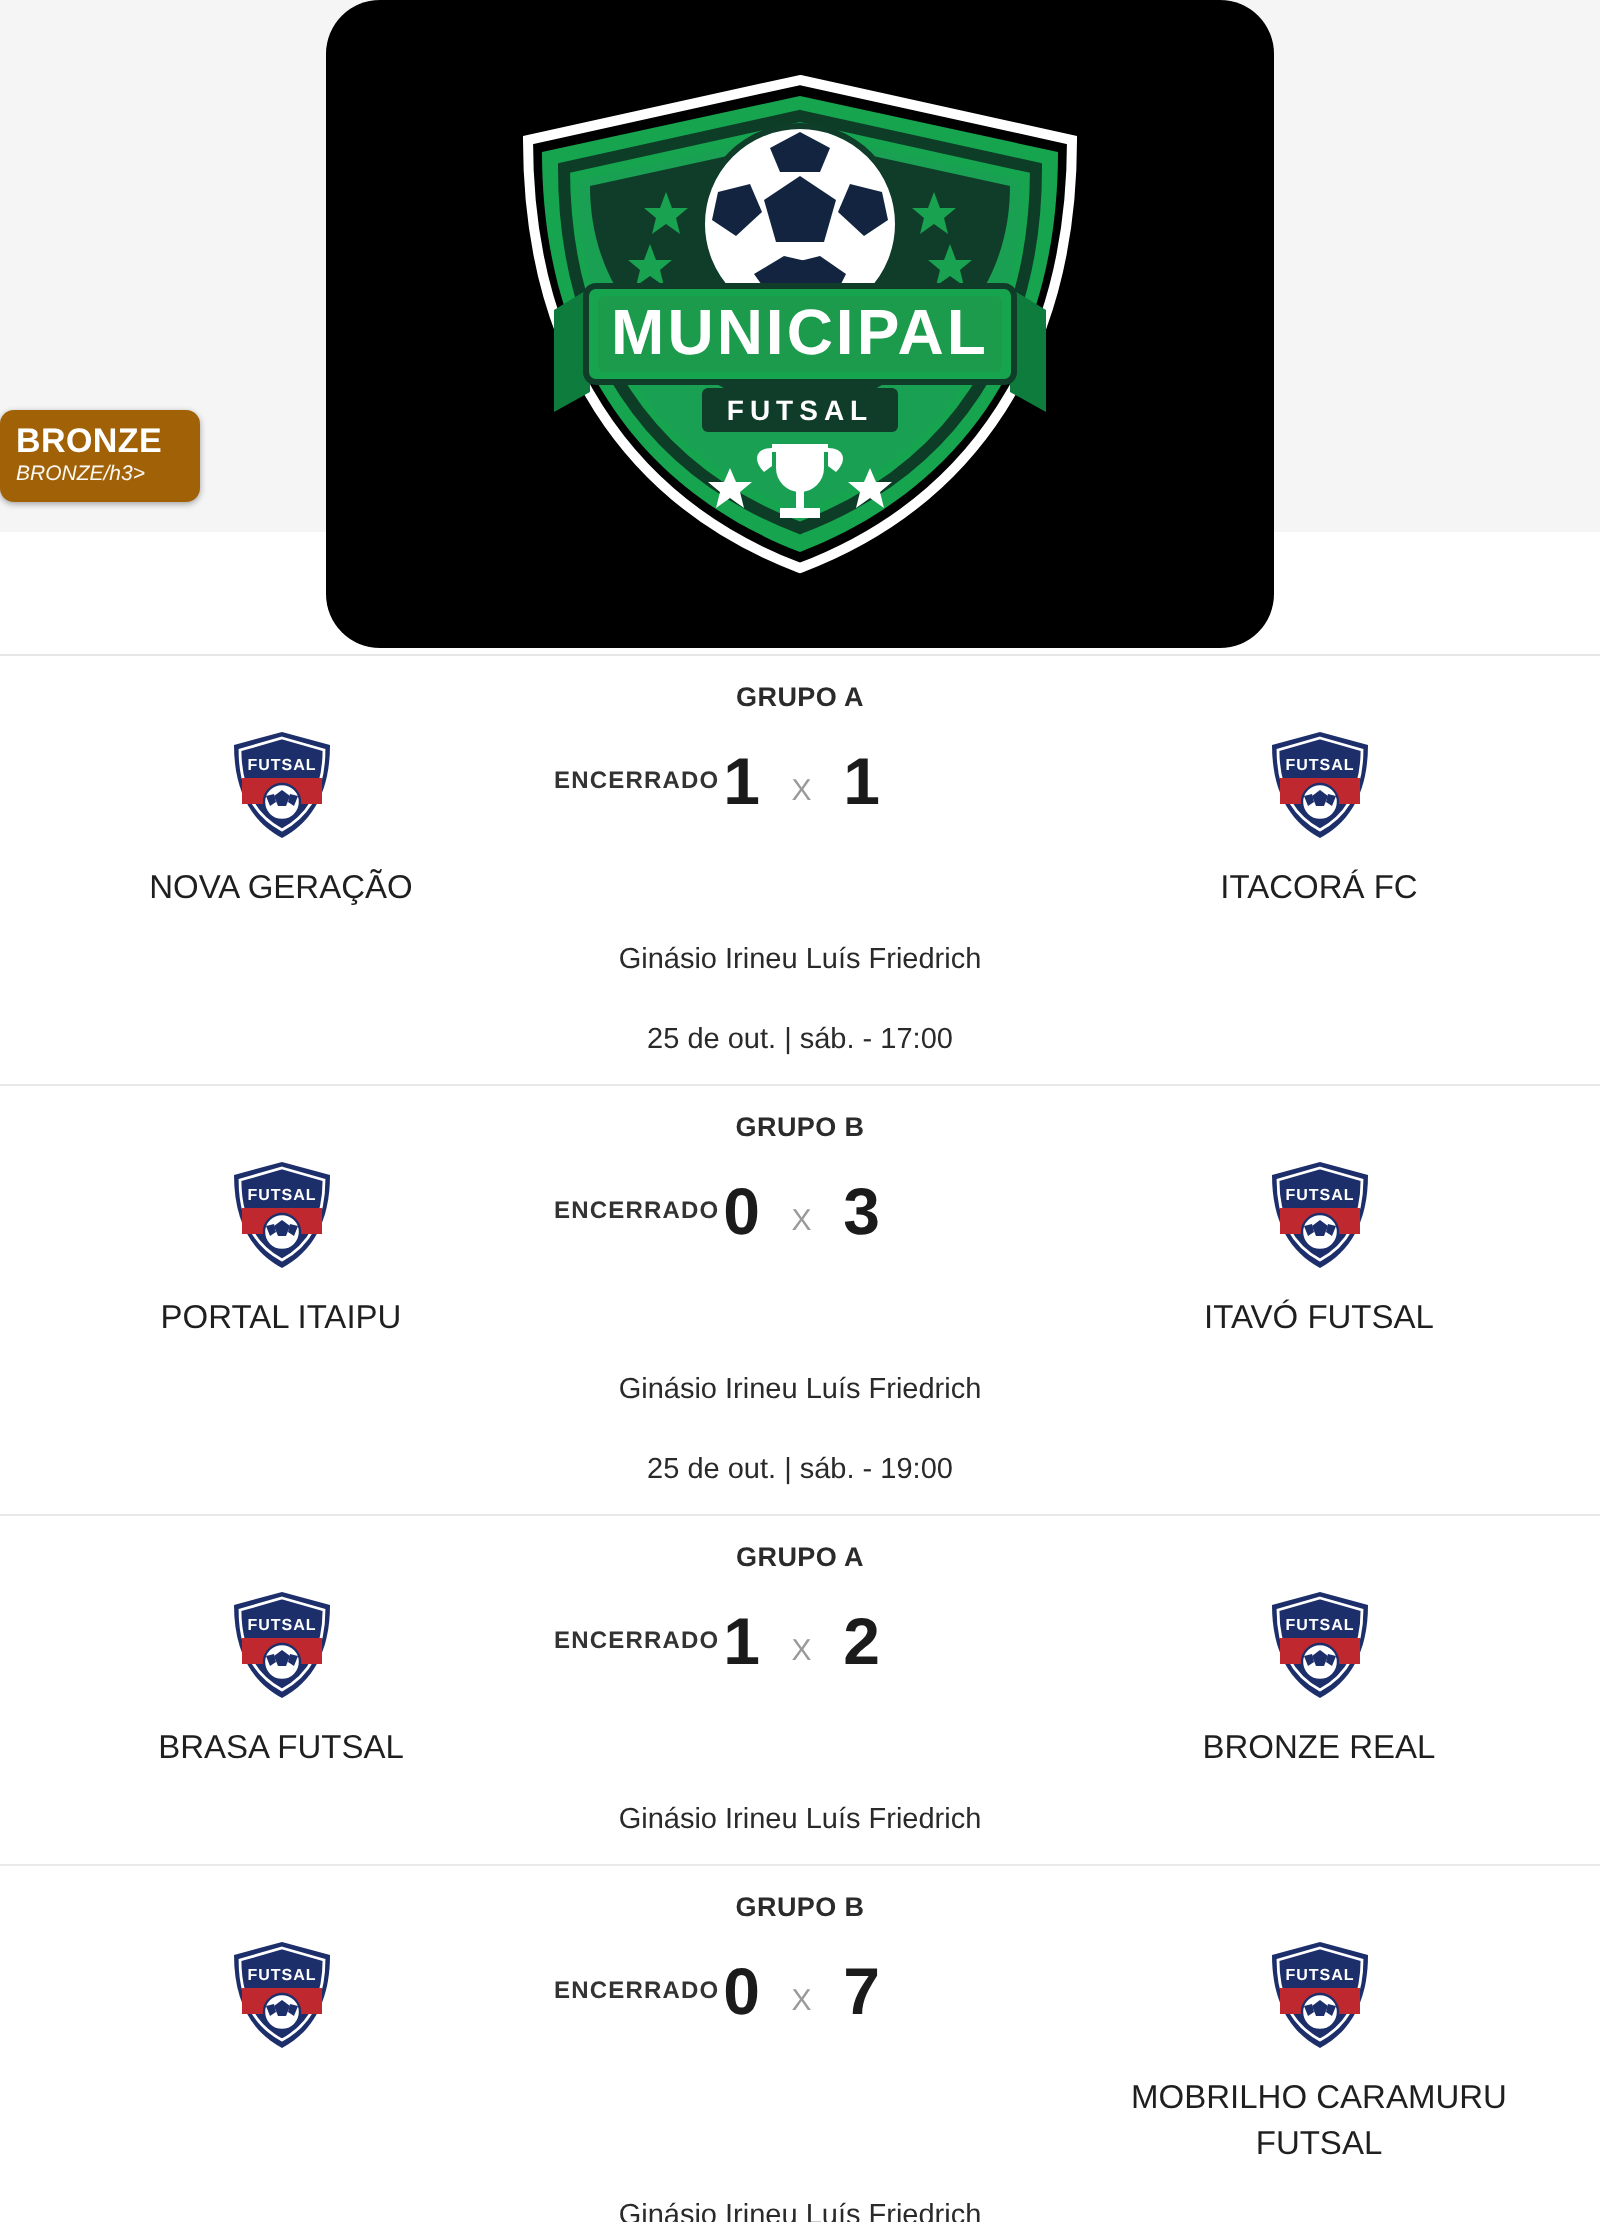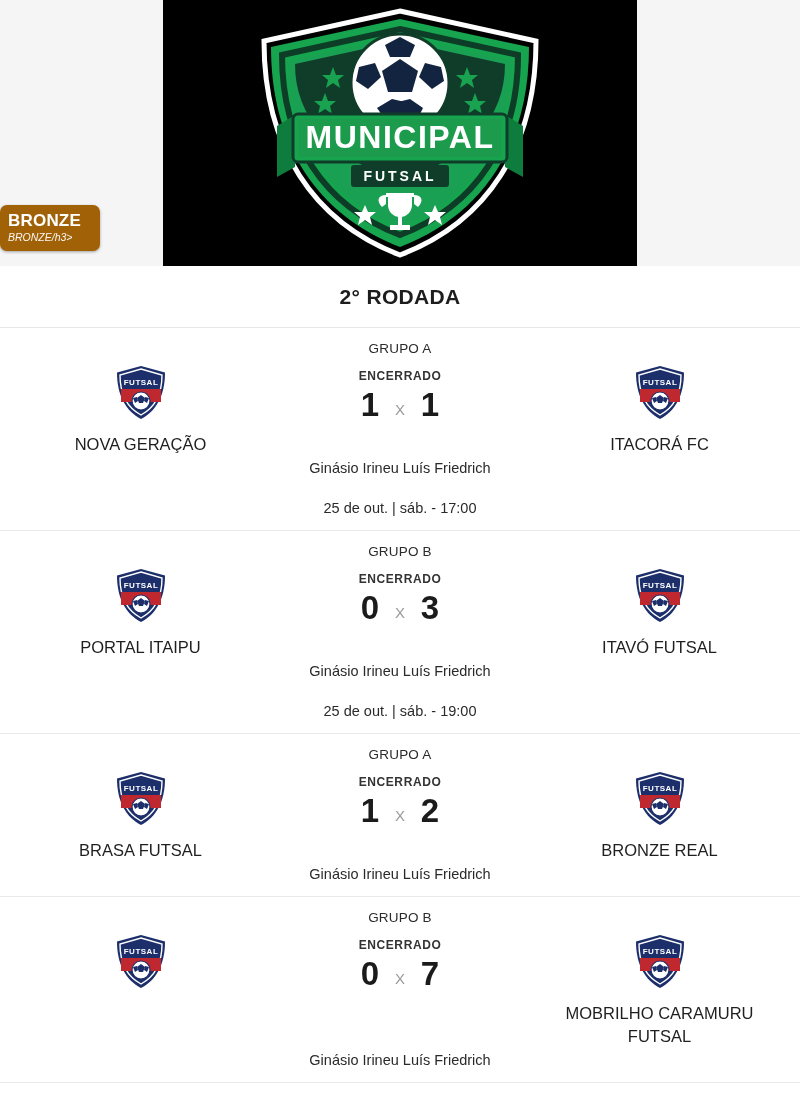--- a/index.html
+++ b/index.html
@@ -23,23 +23,24 @@
     position: relative;
     width: 800px;
     height: 266px;
     background: #f5f5f5;
   }
   .hero-inner {
     position: absolute;
     left: 163px;
     top: 0;
     width: 474px;
-    height: 266px;
+    height: 324px;
     background: #000000;
     overflow: hidden;
+    border-radius: 27px;
   }
   .crest {
     position: absolute;
     left: 50%;
     top: 50%;
     transform: translate(-50%, -50%);
     width: 290px;
     height: 252px;
   }
 
@@ -84,21 +85,21 @@
   }
 
   
   .match {
     border-bottom: 1px solid #e9e9e9;
     padding: 10px 0 14px 0;
   }
   .group-label {
     text-align: center;
     font-size: 13.5px;
-    font-weight: normal;
+    font-weight: bold;
     color: #2b2b2b;
     letter-spacing: .2px;
     margin: 3px 0 7px 0;
   }
   .row {
     display: flex;
     align-items: flex-start;
     justify-content: center;
   }
   .team {
@@ -111,21 +112,21 @@
     margin-top: 10px;
     font-size: 16.5px;
     color: #1f1f1f;
     text-align: center;
     line-height: 23px;
     max-width: 250px;
   }
   .center {
     width: 246px;
     display: flex;
-    flex-direction: column;
+    flex-direction: row;
     align-items: center;
     padding-top: 6px;
   }
   .status {
     font-size: 12px;
     font-weight: bold;
     color: #333;
     letter-spacing: .6px;
   }
   .score {
@@ -146,21 +147,21 @@
   .score .x {
     font-size: 15px;
     color: #9a9a9a;
     padding-top: 8px;
   }
   .venue-line, .date-line {
     text-align: center;
     font-size: 14.5px;
     color: #2a2a2a;
   }
-  .venue-line { margin-top: 4px; }
+  .venue-line { margin-top: 16px; }
   .date-line { margin-top: 24px; }
 
   
   .shield {
     width: 56px;
     height: 60px;
     display: block;
   }
 </style>
 </head>

